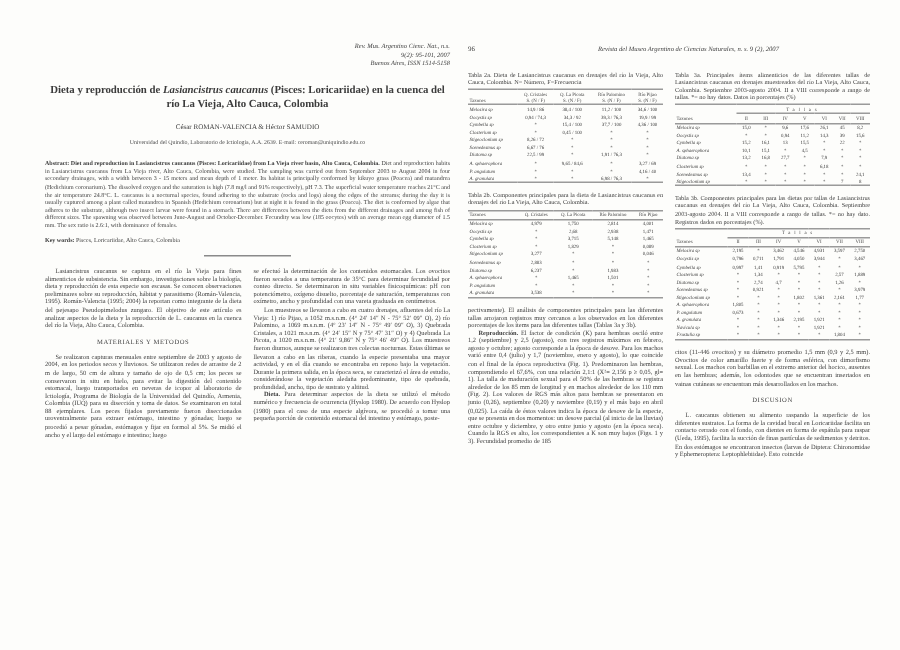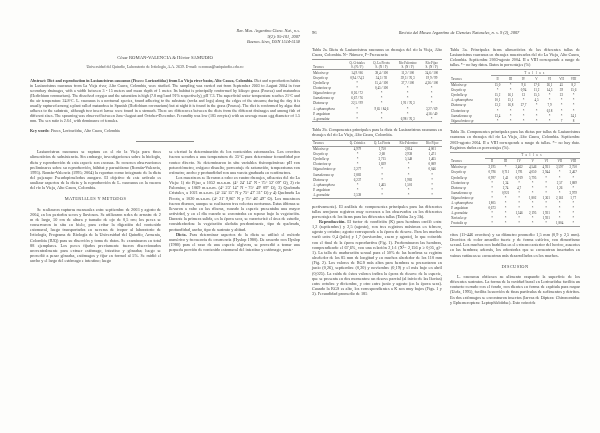--- a/index.html
+++ b/index.html
@@ -43,20 +43,21 @@
 
 <div class="spread">
 
   <div class="page page-left">
     <div class="journal-ref">
       <div>Rev. Mus. Argentino Cienc. Nat., n.s.</div>
       <div>9(2): 95-101, 2007</div>
       <div>Buenos Aires, ISSN 1514-5158</div>
     </div>
 
+    <div class="article-title"><span>Dieta y reproducción de </span><span class="sp">Lasiancistrus caucanus</span><span> (Pisces: Loricariidae) en la cuenca del río La Vieja, Alto Cauca, Colombia</span></div>
 
     <div class="authors">César ROMAN-VALENCIA &amp; Héctor SAMUDIO</div>
     <div class="affil">Universidad del Quindío, Laboratorio de Ictiología, A.A. 2639. E-mail: ceroman@uniquindio.edu.co</div>
 
     <p class="abstract"><span class="lead">Abstract: Diet and reproduction in Lasiancistrus caucanus (Pisces: Loricariidae) from La Vieja river basin, Alto Cauca, Colombia.</span><span> Diet and reproduction habits in Lasiancistrus caucanus from La Vieja river, Alto Cauca, Colombia, were studied. The sampling was carried out from September 2003 to August 2004 in four secondary drainages, with a width between 3 - 15 meters and mean depth of 1 meter. Its habitat is principally conformed by kikuyo grass (Poacea) and matandrea (Hedichium coronarium). The dissolved oxygen and the saturation is high (7.8 mg/l and 91% respectively), pH 7.3. The superficial water temperature reaches 21°C and the air temperature 24.8°C. L. caucanus is a nocturnal species, found adhering to the substrate (rocks and logs) along the edges of the streams; during the day it is usually captured among a plant called matandrea in Spanish (Hedichium coronarium) but at night it is found in the grass (Poacea). The diet is conformed by algae that adheres to the substrate, although two insect larvae were found in a stomach. There are differences between the diets from the different drainages and among fish of different sizes. The spawning was observed between June-August and October-December. Fecundity was low (185 oocytes) with an average mean egg diameter of 1.5 mm. The sex ratio is 2.6:1, with dominance of females.</span></p>
 
     <p class="keywords"><span class="lead">Key words:</span><span> Pisces, Loricariidae, Alto Cauca, Colombia</span></p>
 
     <hr class="divider">
 

